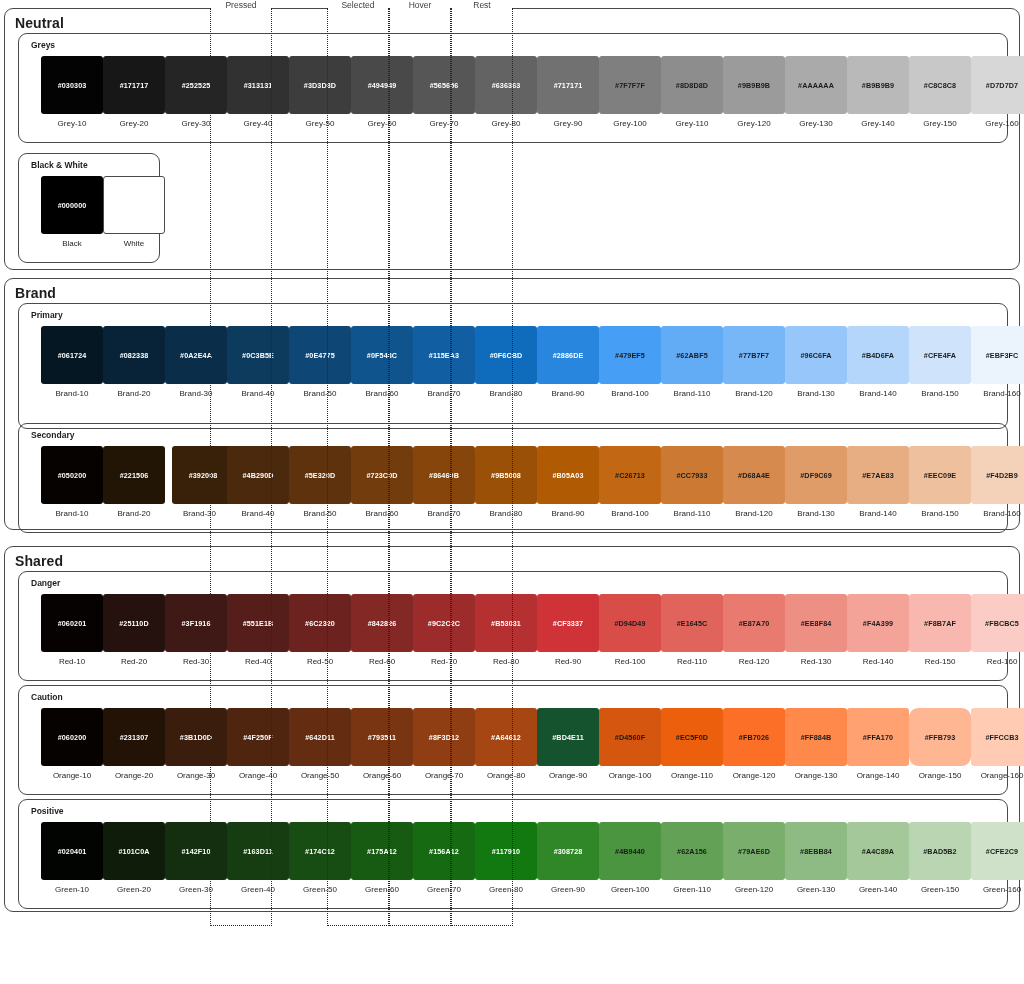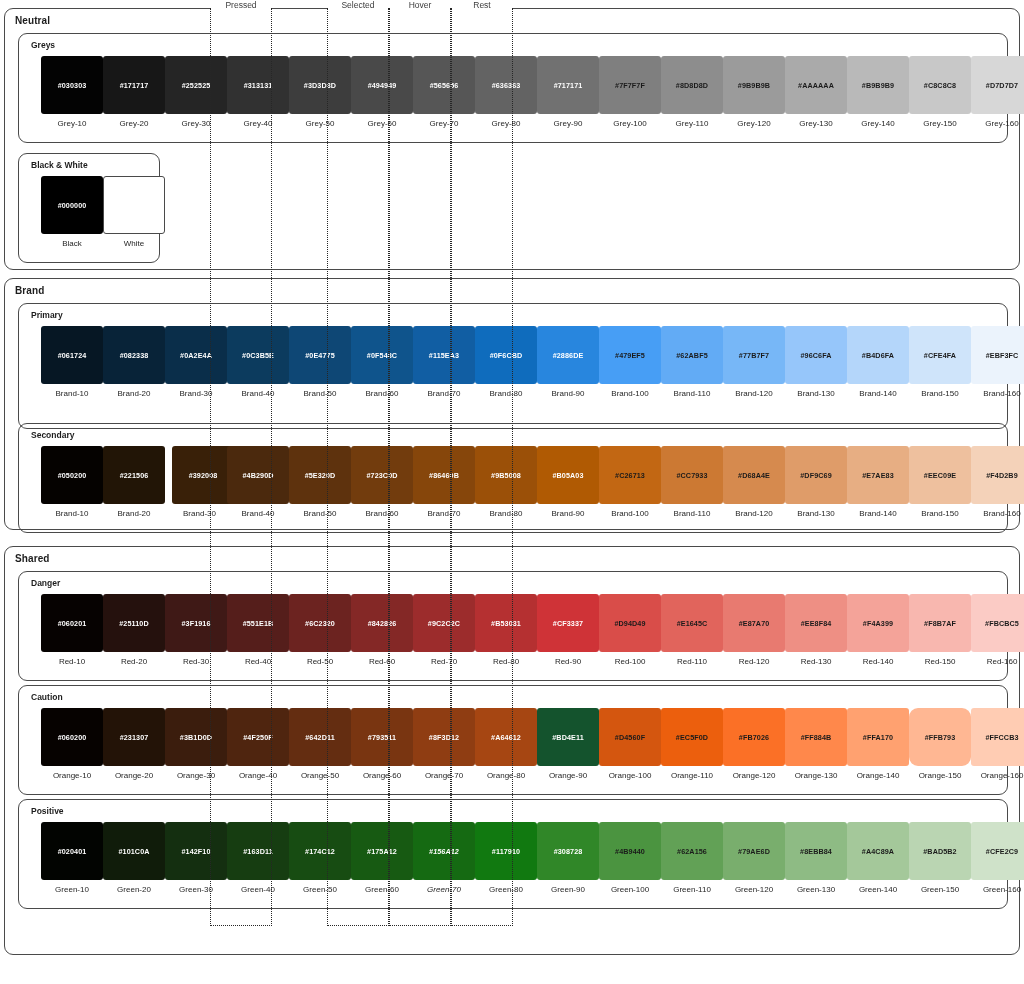--- a/index.html
+++ b/index.html
@@ -51,21 +51,21 @@
     left: 4px;
     width: 1016px;
     border: 1px solid #4a4a4a;
     border-radius: 9px;
     background: transparent;
     z-index: 2;
   }
   .section > .section-title {
     position: absolute;
     left: 10px; top: 6px;
-    font-size: 10px;
+    font-size: 14px;
     font-weight: bold;
     color: #1d1d1d;
     letter-spacing: .1px;
   }
   .group {
     position: absolute;
     border: 1px solid #4a4a4a;
     border-radius: 9px;
     background: transparent;
   }
@@ -441,21 +441,21 @@
             </div>
             <div class="swatch-cell" style="left: 952px;">
               <div class="chip" style="background: rgb(244, 210, 185);">
                 <div class="hex dark">#F4D2B9</div>
               </div>
               <div class="token">Brand-160</div>
             </div>
           </div>
         </div>
       </div>
-      <div class="section" style="top: 546px; height: 409px;">
+      <div class="section" style="top: 546px; height: 366px;">
         <div class="section-title">Shared</div>
         <div class="group" style="left: 13px; top: 24px; width: 990px; height: 110px;">
           <div class="group-title">Danger</div>
           <div class="ramp">
             <div class="swatch-cell" style="left: 22px;">
               <div class="chip" style="background: rgb(6, 2, 1);">
                 <div class="hex light">#060201</div>
               </div>
               <div class="token">Red-10</div>
             </div>
@@ -684,21 +684,21 @@
                 <div class="hex light">#174C12</div>
               </div>
               <div class="token">Green-50</div>
             </div>
             <div class="swatch-cell" style="left: 332px;">
               <div class="chip" style="background: rgb(23, 90, 18);">
                 <div class="hex light">#175A12</div>
               </div>
               <div class="token">Green-60</div>
             </div>
-            <div class="swatch-cell" style="left: 394px; font-style: italic;">
+            <div class="swatch-cell" style="left: 394px;">
               <div class="chip" style="background: rgb(21, 106, 18);">
                 <div class="hex light">#156A12</div>
               </div>
               <div class="token">Green-70</div>
             </div>
             <div class="swatch-cell" style="left: 456px;">
               <div class="chip" style="background: rgb(17, 121, 16);">
                 <div class="hex light">#117910</div>
               </div>
               <div class="token">Green-80</div>

